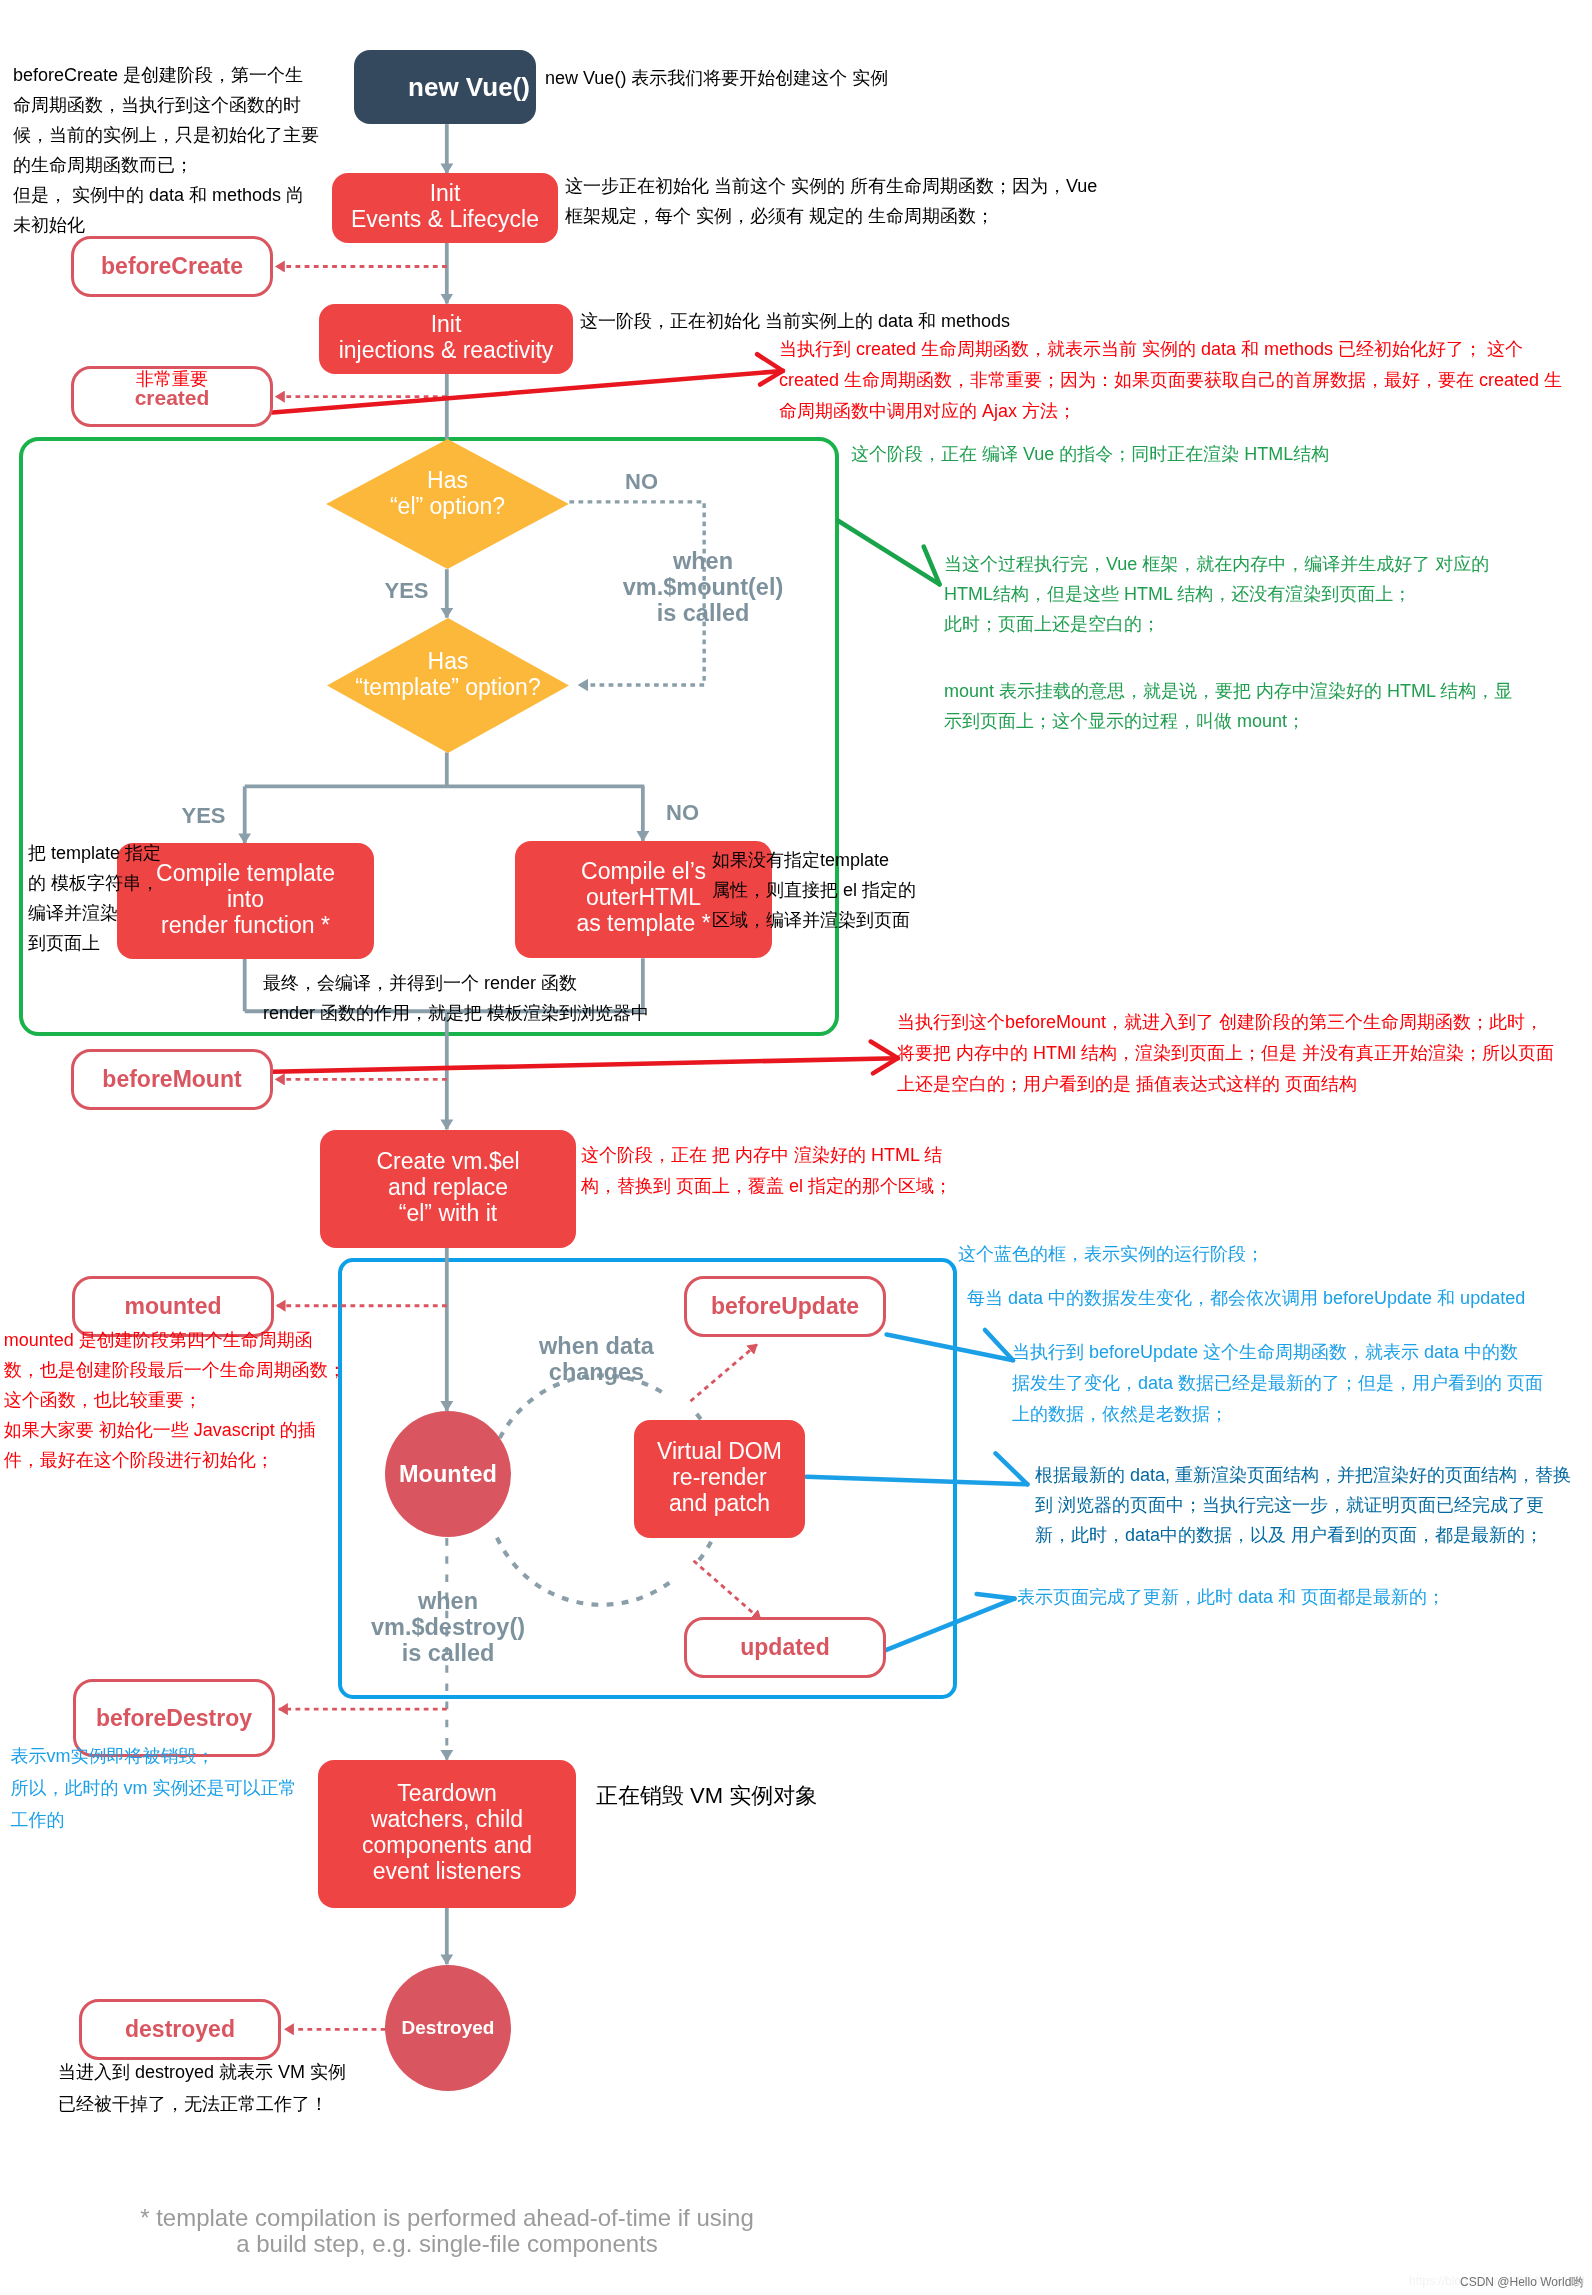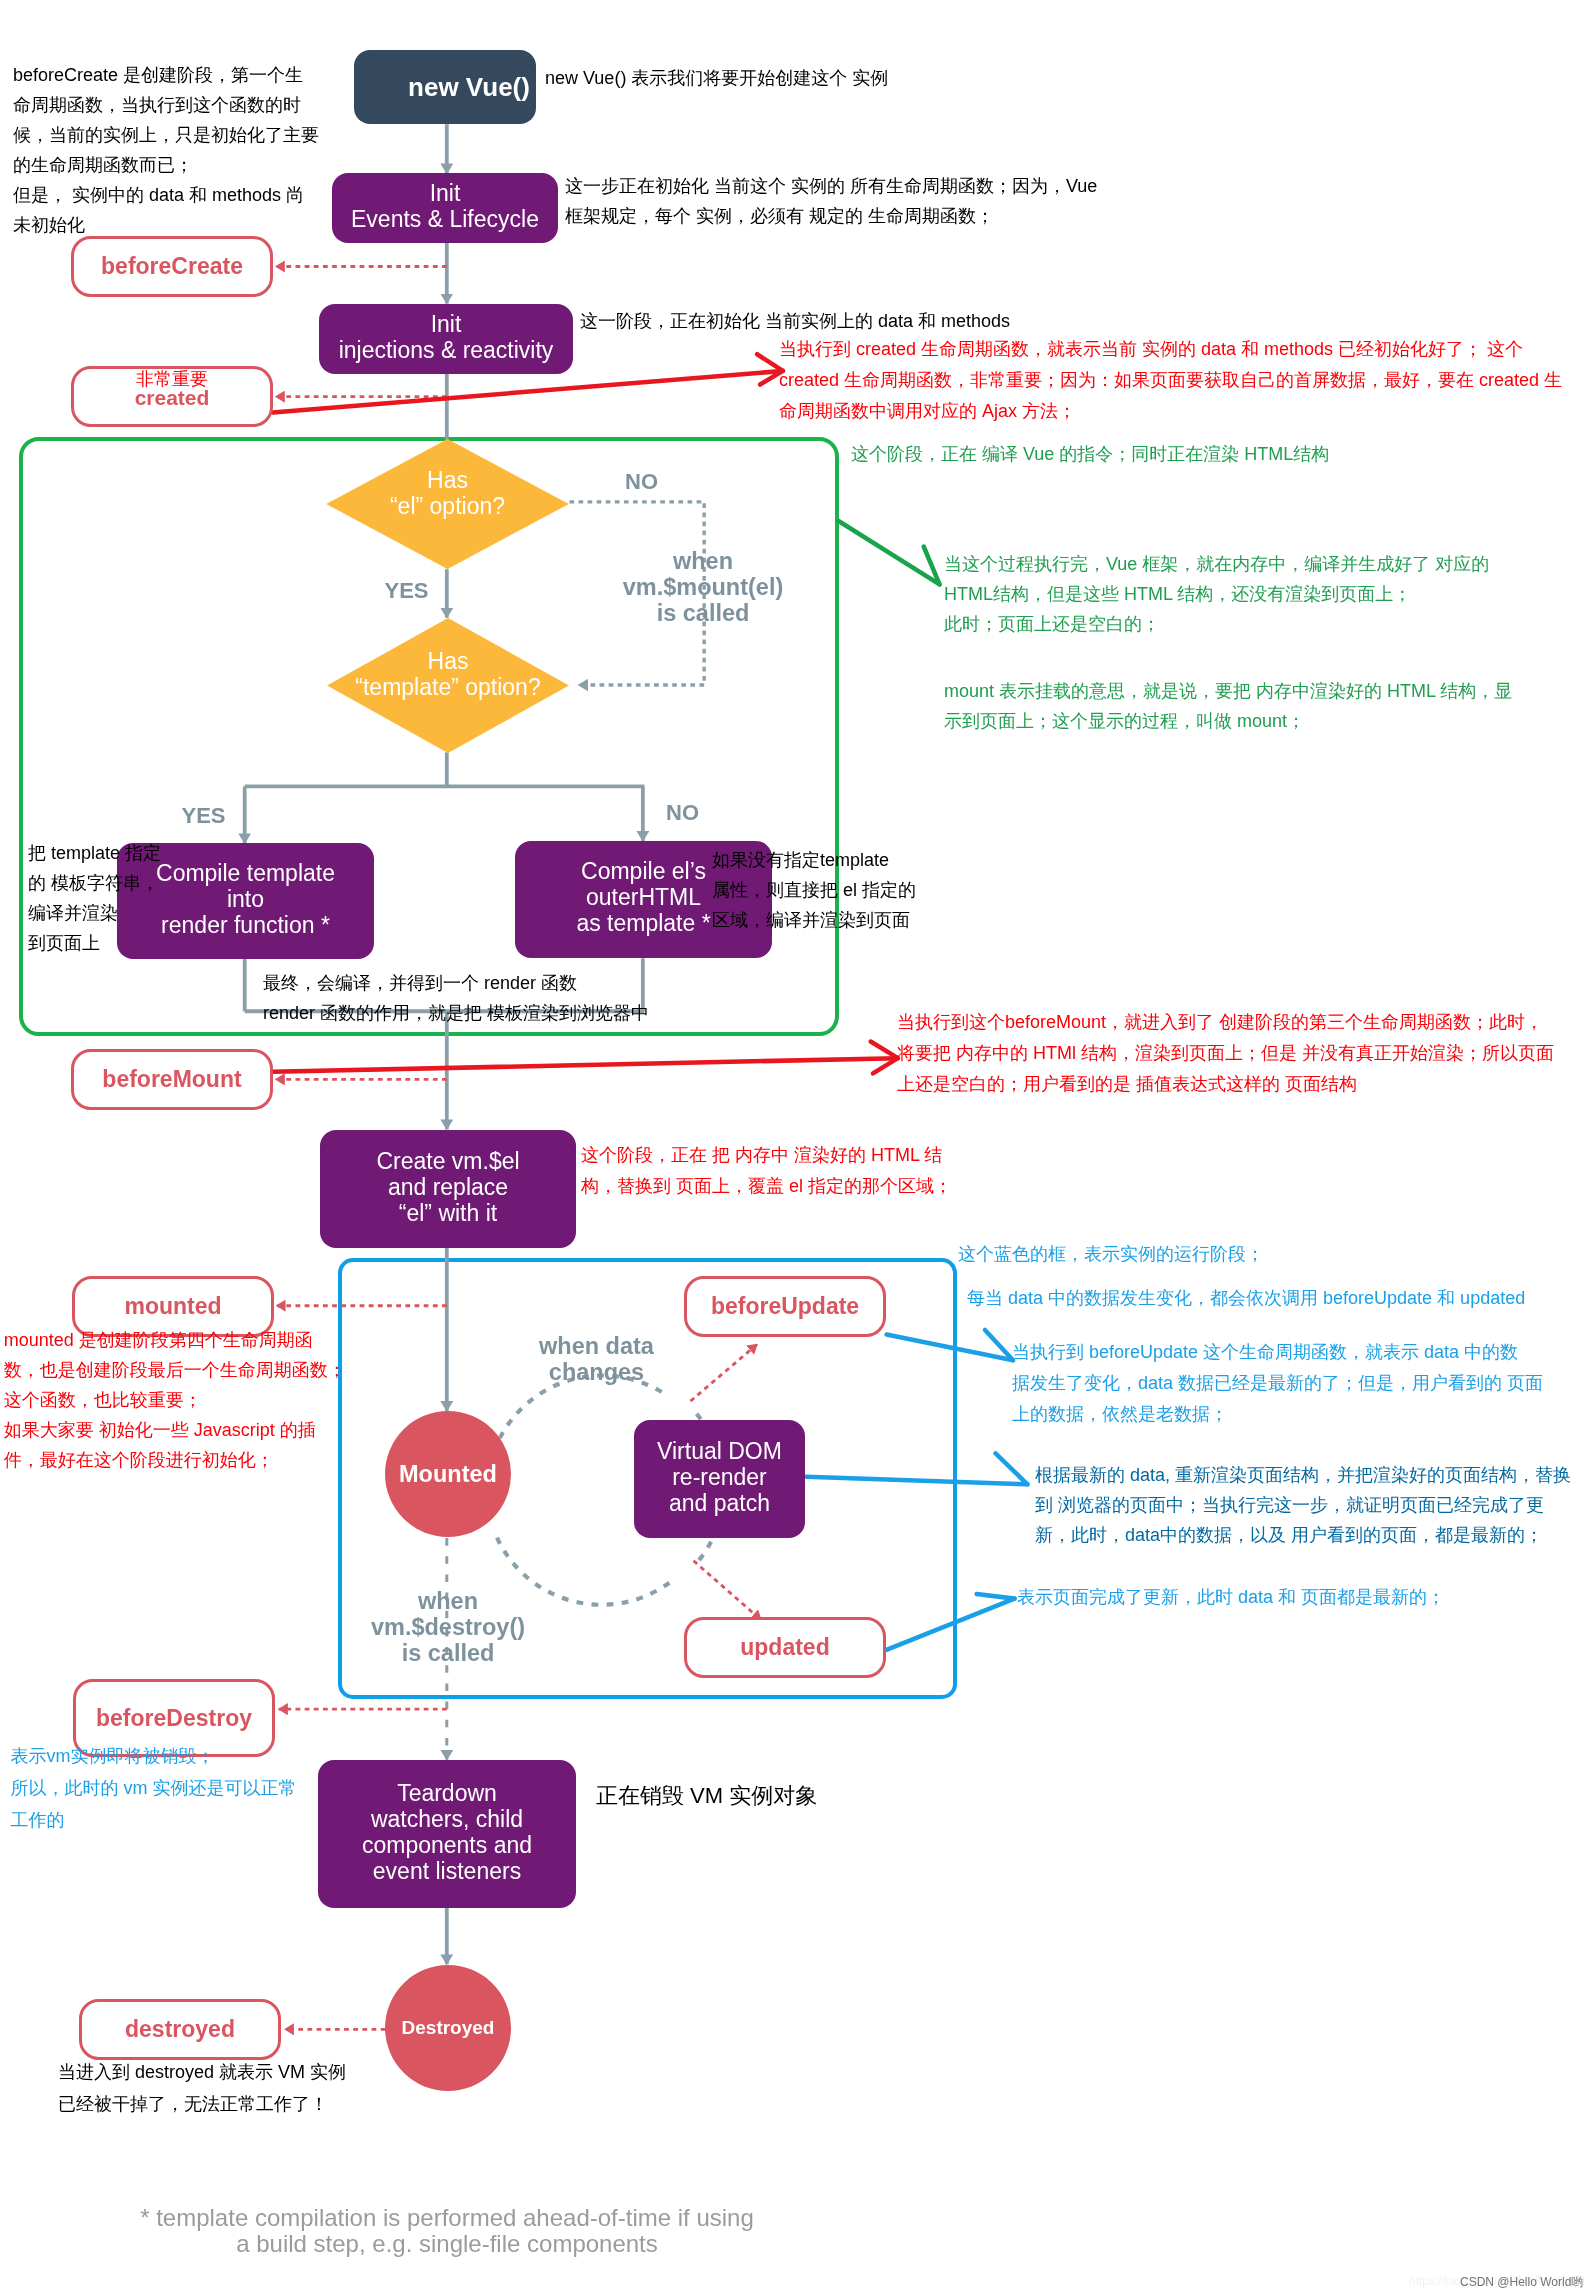--- a/index.html
+++ b/index.html
@@ -4,21 +4,21 @@
 <title>Vue Lifecycle Diagram</title>
 <style>
   html,body{margin:0;padding:0;background:#fff;}
   body{width:1593px;height:2295px;position:relative;overflow:hidden;
        font-family:"Liberation Sans","DejaVu Sans",sans-serif;
        -webkit-font-smoothing:antialiased;}
   #stage{position:absolute;left:0;top:0;width:1593px;height:2295px;}
   svg#wires{position:absolute;left:0;top:0;width:1593px;height:2295px;z-index:1;}
   .nd{z-index:2;}
   .nd{position:absolute;box-sizing:border-box;}
-  .greenbox{background:#701a75;color:#fff;border-radius:16px;
+  .greenbox{background:#ef4444;color:#fff;border-radius:16px;
         display:flex;align-items:center;justify-content:center;text-align:center;
         line-height:26px;font-weight:400;font-size:23px;}
   .greenbox>span{margin-top:-4.5px;}
   .darkbox{background:#35495e;color:#fff;border-radius:16px;
         display:flex;align-items:center;justify-content:center;text-align:center;
         font-weight:700;font-size:26px;}
   .pill{border:3.8px solid #d9555f;border-radius:19.7px;background:#fff;color:#d9555f;
         display:flex;align-items:center;justify-content:center;text-align:center;
         font-weight:700;}
   .circ{background:#d9555f;color:#fff;border-radius:50%;

